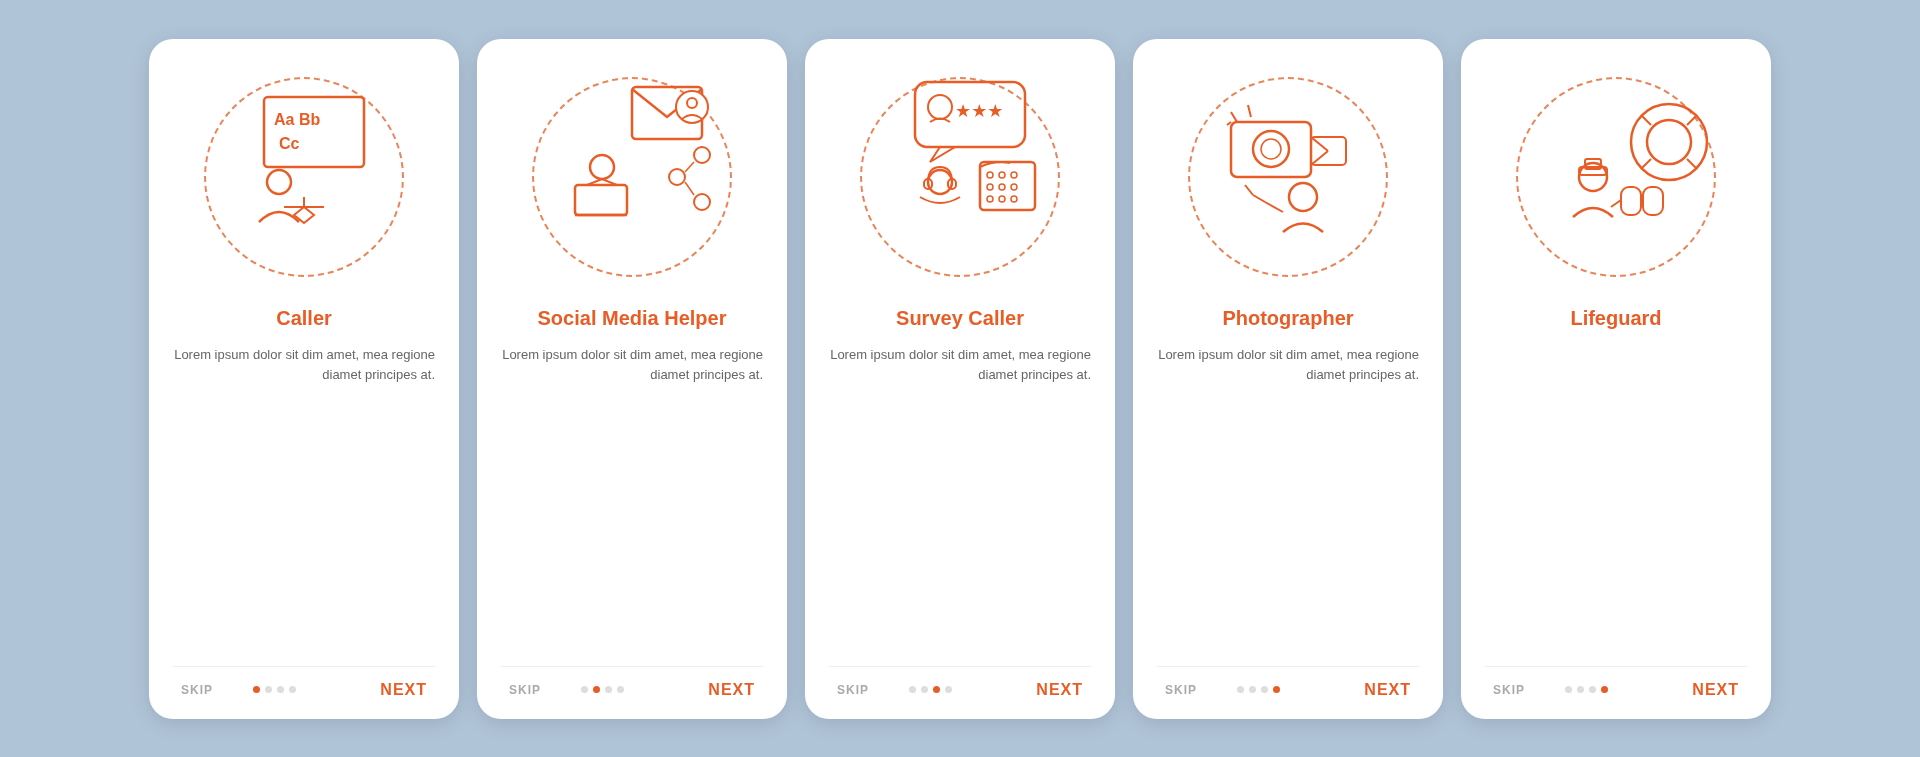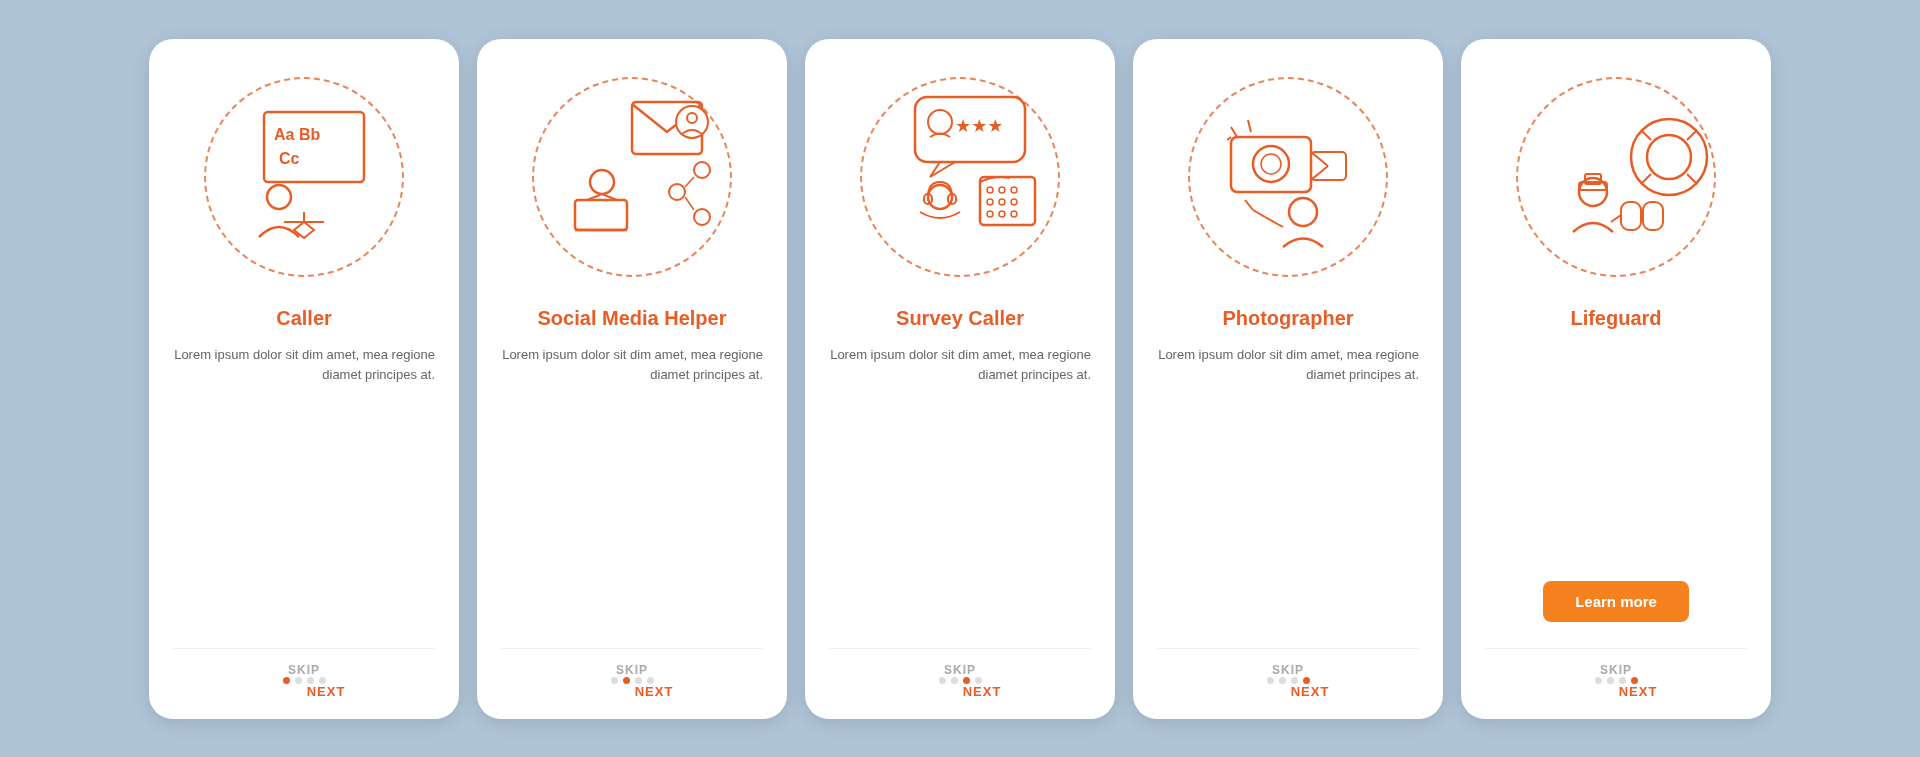--- a/index.html
+++ b/index.html
@@ -33,21 +33,20 @@
       padding: 28px 24px 20px;
       box-shadow: 0 4px 20px rgba(0,0,0,0.12);
       position: relative;
     }
 
     .icon-area {
       width: 220px;
       height: 220px;
       position: relative;
       display: flex;
-      align-items: center;
       justify-content: center;
       margin-bottom: 18px;
     }
 
     .dashed-circle {
       position: absolute;
       width: 200px;
       height: 200px;
       border-radius: 50%;
       border: 2px dashed #e8855a;
@@ -86,32 +85,31 @@
 
     .card-footer {
       width: 100%;
       display: flex;
       align-items: center;
       justify-content: space-between;
       padding: 0 8px;
       margin-top: 10px;
       border-top: 1px solid #eee;
       padding-top: 14px;
-      flex-direction: column;
     }
 
     .skip-label {
       font-size: 12px;
       font-weight: 700;
       color: #aaa;
       letter-spacing: 1px;
     }
 
     .next-label {
-      font-size: 13px;
+      font-size: 16px;
       font-weight: 700;
       color: #e85d26;
       letter-spacing: 1px;
       margin-left: 44px;
     }
 
     .dots {
       display: flex;
       gap: 5px;
       align-items: center;
@@ -328,21 +326,20 @@
 
         <rect x="100" y="120" width="20" height="28" rx="8" stroke="#e85d26" stroke-width="2" fill="none"></rect>
         <rect x="122" y="120" width="20" height="28" rx="8" stroke="#e85d26" stroke-width="2" fill="none"></rect>
         <line x1="120" y1="131" x2="122" y2="131" stroke="#e85d26" stroke-width="2"></line>
 
         <line x1="90" y1="140" x2="100" y2="133" stroke="#e85d26" stroke-width="2"></line>
       </svg>
     </div>
     <div class="card-title">Lifeguard</div>
     <div class="spacer"></div>
-    <button class="learn-more-btn">Learn more</button>
     <div class="card-footer">
       <span class="skip-label">SKIP</span>
       <div class="dots">
         <div class="dot"></div>
         <div class="dot"></div>
         <div class="dot"></div>
         <div class="dot active"></div>
       </div>
       <span class="next-label">NEXT</span>
     </div>

